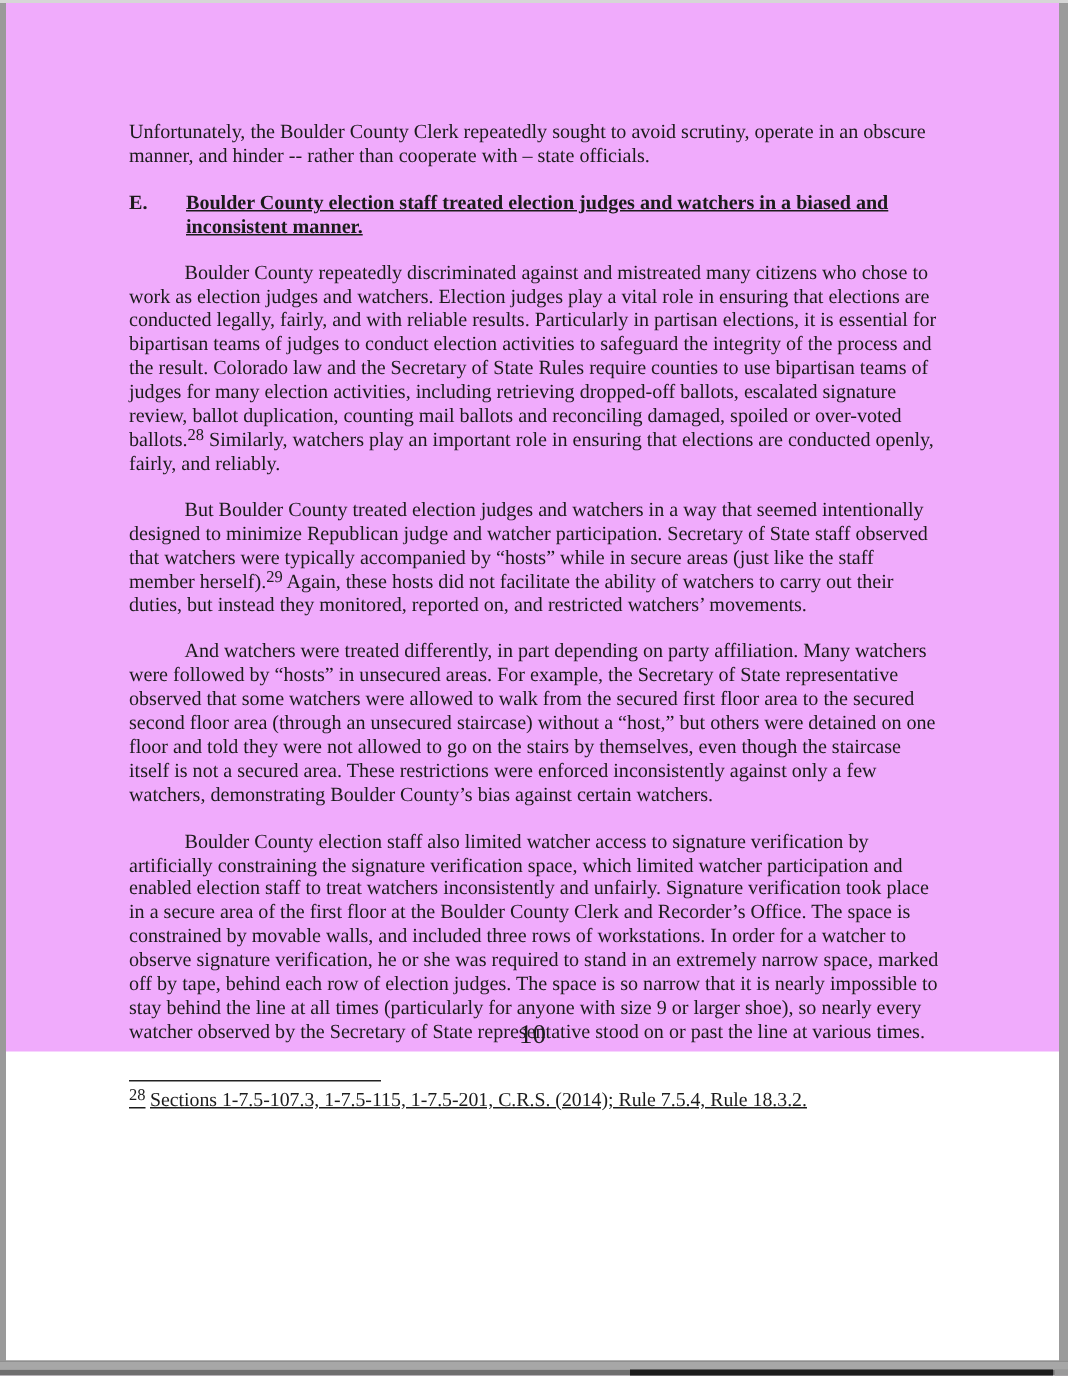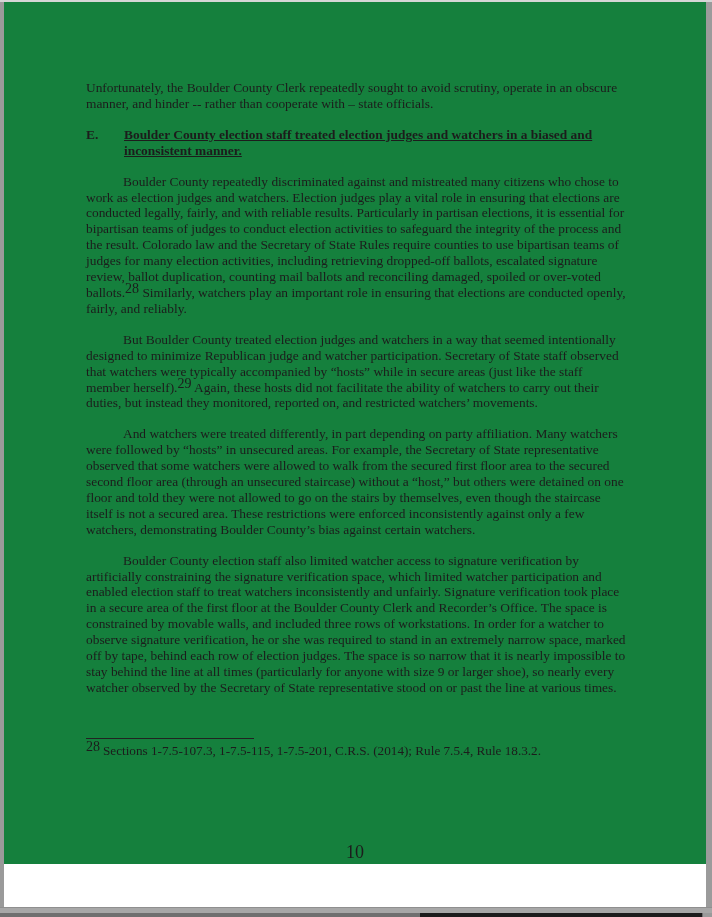--- a/index.html
+++ b/index.html
@@ -41,53 +41,54 @@
     position: absolute; left: 420px; top: 0; width: 282px; height: 4px;
     background: #1c1c1c;
   }
   .bottom-strip-end {
     position: absolute; right: 0; top: 0; width: 9px; height: 4px;
     background: #9a9a9a;
   }
 
   .page {
     position: absolute; left: 4px; top: 2px;
-    width: 702px; height: 862px;
-    background: #15803d;
+    width: 702px; height: 699px;
+    background: #f0abfc;
     color: #1c1c1c;
   }
   .content {
     position: absolute; left: 82px; top: 78px;
     width: 542px;
     font-size: 13.4px;
     line-height: 15.9px;
     text-align: left;
   }
   p.body-para {
     text-indent: 37px;
     margin-bottom: 15px;
   }
   p.body-para.no-indent { text-indent: 0; }
   sup {
-    font-size: 14px;
+    font-size: 11px;
     line-height: 0;
     vertical-align: baseline;
     position: relative;
     top: -4px;
   }
   .section-heading {
     display: flex;
     font-weight: bold;
     margin-bottom: 15px;
   }
   .sec-label { flex: 0 0 38px; }
   .sec-title { flex: 1; text-decoration: underline; }
 
   .footnote-area {
-    margin-top: 42px;
+    margin-top: 24px;
+    text-decoration: underline;
   }
   .footnote-rule {
     width: 168px;
     border-top: 1.5px solid #222222;
     margin-bottom: 4px;
   }
   p.footnote {
     font-size: 13.2px;
     line-height: 16px;
   }

